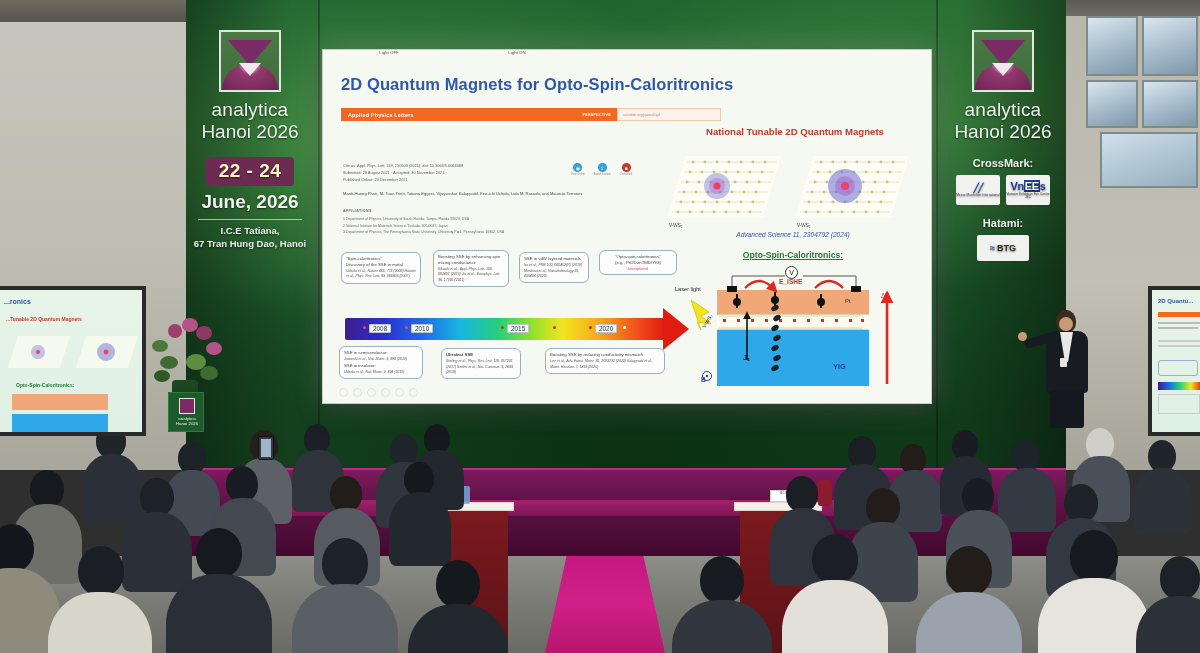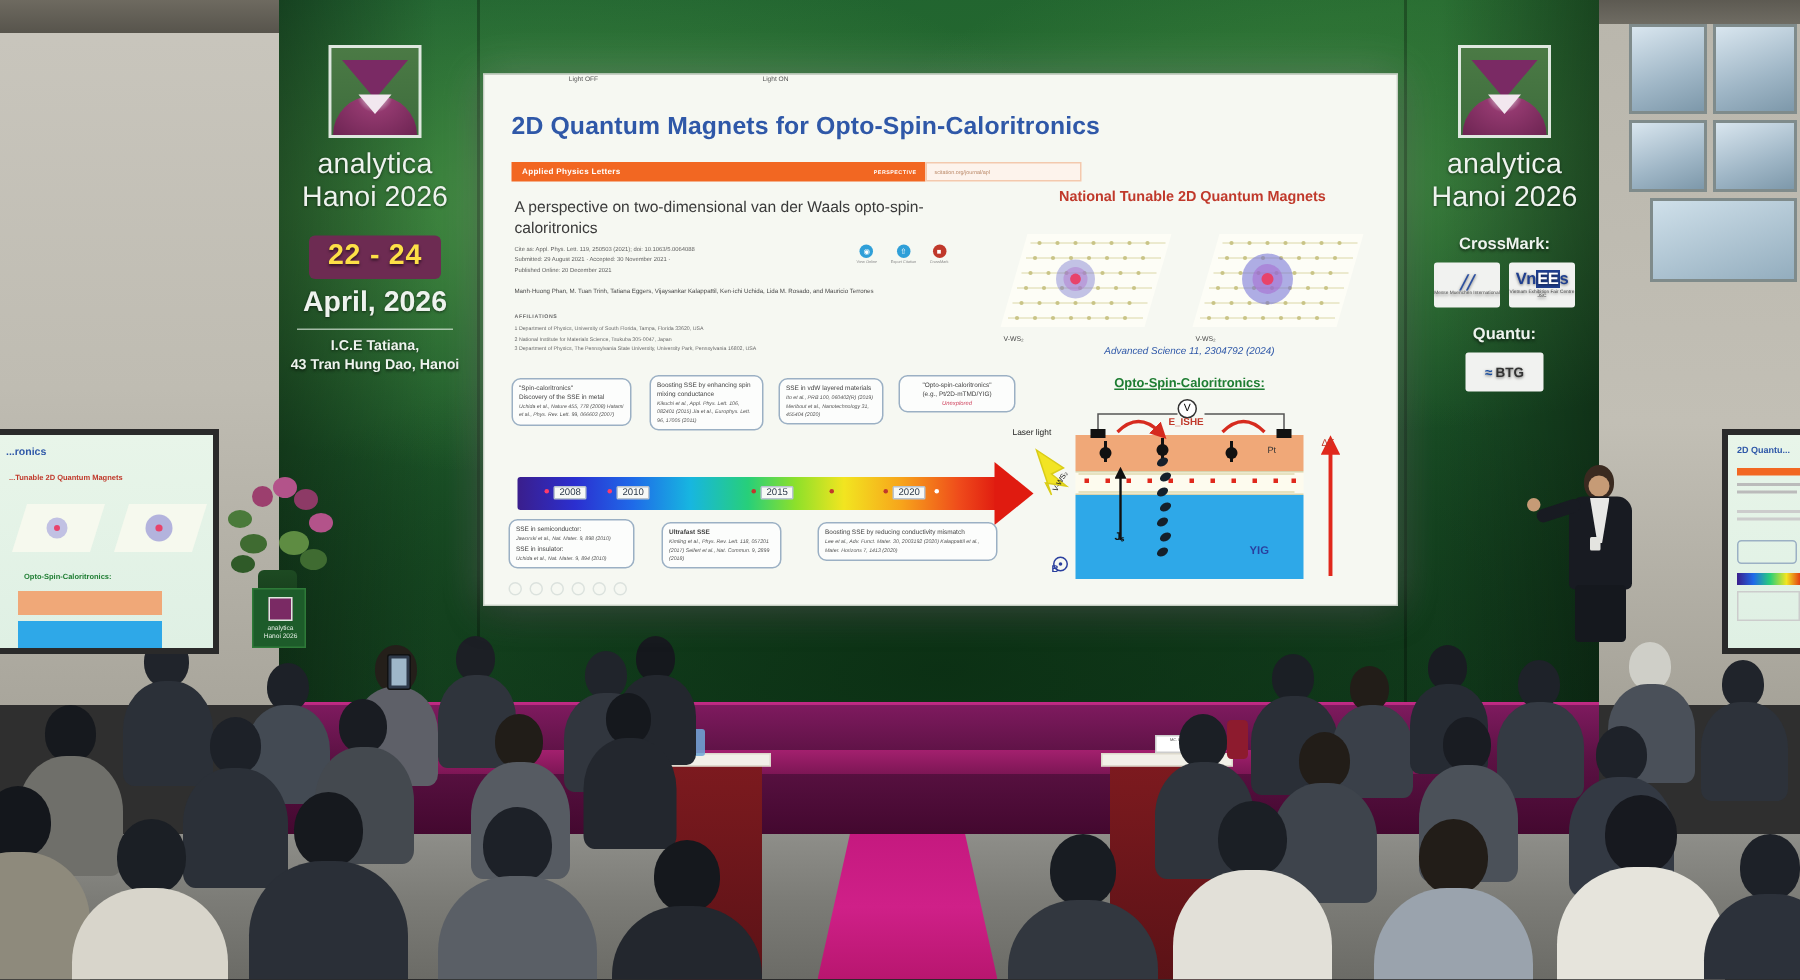--- a/index.html
+++ b/index.html
@@ -96,21 +96,21 @@
     border-top:13px solid #f2e7ef;
   }
   .brand-1 { font-size: 19px; letter-spacing: .2px; line-height: 1.05; font-weight: 400;}
   .brand-2 { font-size: 19px; line-height: 1.15; margin-top:1px;}
 
   .date-pill {
     display:inline-block; margin-top: 14px;
     padding: 3px 13px 4px;
     background: #6d2b52; border-radius: 4px;
     font-size: 19px; font-weight: 700; letter-spacing: .5px;
-    color: #fde047;
+    color: #fef9c3;
   }
   .date-month { font-size: 19px; font-weight: 700; margin-top: 5px; }
   .rule { width: 104px; height: 1px; background: rgba(235,245,235,.65); margin: 6px auto 5px; }
   .venue { font-size: 9.5px; line-height: 1.35; font-weight: 700; }
 
   .org-label { font-size: 11px; font-weight: 700; margin-top: 14px; }
   .logo-row { display:flex; gap:6px; justify-content:center; margin-top: 6px; }
   .wlogo {
     background:#f1f2f0; border-radius:2px; width:44px; height:30px;
     display:flex;align-items:center;justify-content:center; flex-direction:column;
@@ -332,24 +332,24 @@
 
   <div class="banner banner-left">
     <div class="logo-box">
       <div class="logo-cone"></div>
       <div class="logo-body"></div>
       <div class="logo-vee"></div>
     </div>
     <div class="brand-1">analytica</div>
     <div class="brand-2">Hanoi 2026</div>
     <div class="date-pill">22 - 24</div>
-    <div class="date-month">April, 2026</div>
+    <div class="date-month">June, 2026</div>
     <div class="rule"></div>
     <div class="venue">I.C.E Tatiana,</div>
-    <div class="venue">43 Tran Hung Dao, Hanoi</div>
+    <div class="venue">67 Tran Hung Dao, Hanoi</div>
   </div>
 
   <div class="banner banner-right">
     <div class="logo-box">
       <div class="logo-cone"></div>
       <div class="logo-body"></div>
       <div class="logo-vee"></div>
     </div>
     <div class="brand-1">analytica</div>
     <div class="brand-2">Hanoi 2026</div>
@@ -357,39 +357,38 @@
     <div class="logo-row">
       <div class="wlogo">
         <div class="mark" style="font-size:9px;letter-spacing:-1px;">╱╱</div>
         <div class="sub">Messe Muenchen International</div>
       </div>
       <div class="wlogo">
         <div class="vnees">Vn<b>EE</b>s</div>
         <div class="sub">Vietnam Exhibition Fair Centre JSC</div>
       </div>
     </div>
-    <div class="spon-label">Quantu:</div>
+    <div class="spon-label">Hatami:</div>
     <div class="btg">
       <div class="z">≈</div>
       <div class="t">BTG</div>
     </div>
   </div>
 
   <div class="screen">
     <div class="slide">
 
       <div class="slide-title">2D Quantum Magnets for Opto-Spin-Caloritronics</div>
 
       <div class="jhead">
         <span class="jname">Applied Physics Letters</span>
         <span class="jper">PERSPECTIVE</span>
       </div>
       <div class="jurl">scitation.org/journal/apl</div>
 
-      <div class="paper-title">A perspective on two-dimensional van der Waals opto-spin-caloritronics</div>
 
       <div class="cite-block">
         <div>Cite as: Appl. Phys. Lett. 119, 250503 (2021); doi: 10.1063/5.0064088</div>
         <div>Submitted: 29 August 2021 · Accepted: 30 November 2021 ·</div>
         <div>Published Online: 20 December 2021</div>
       </div>
 
       <div class="pubicons">
         <div class="pi">
           <div class="circ" style="background:#2f9fd8;">◉</div>

